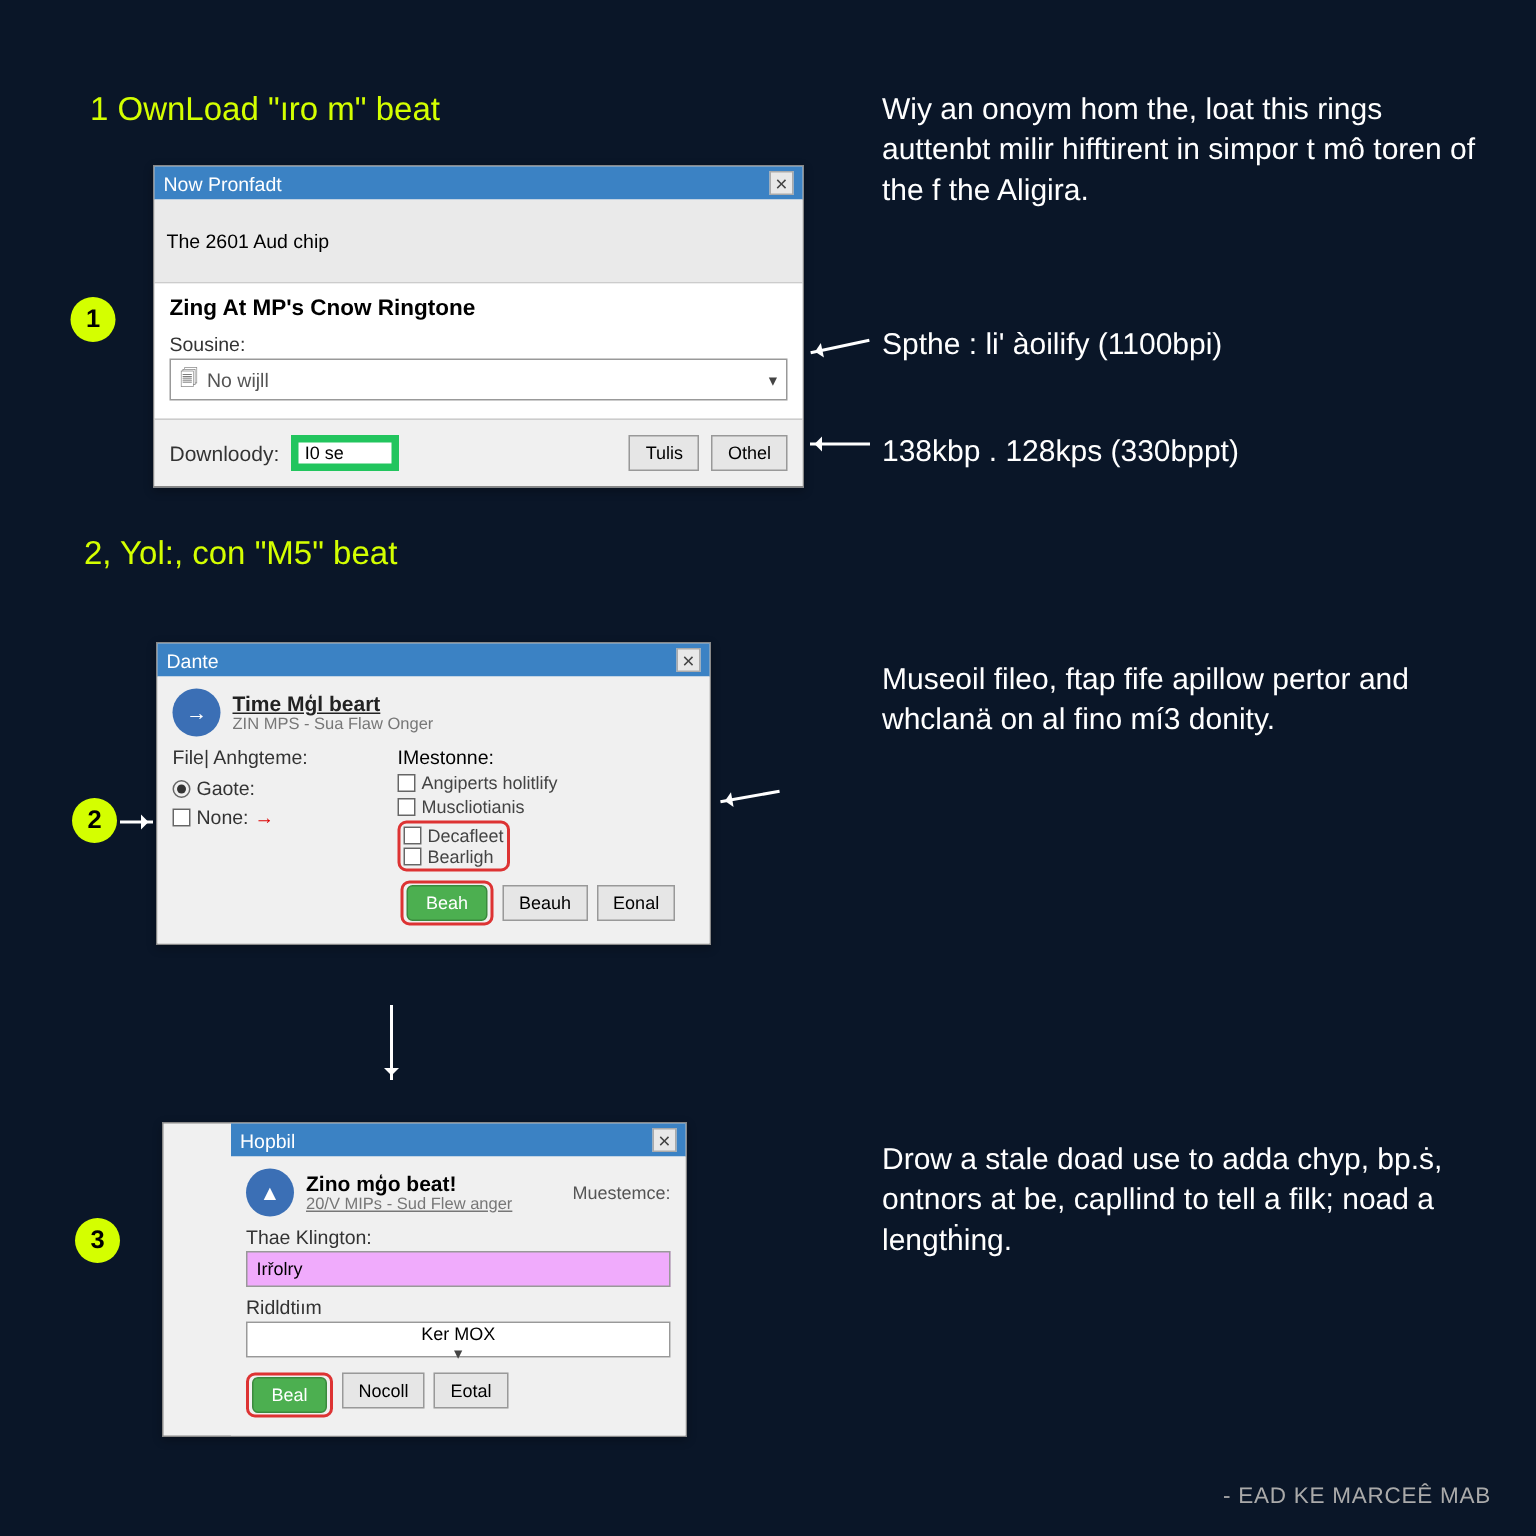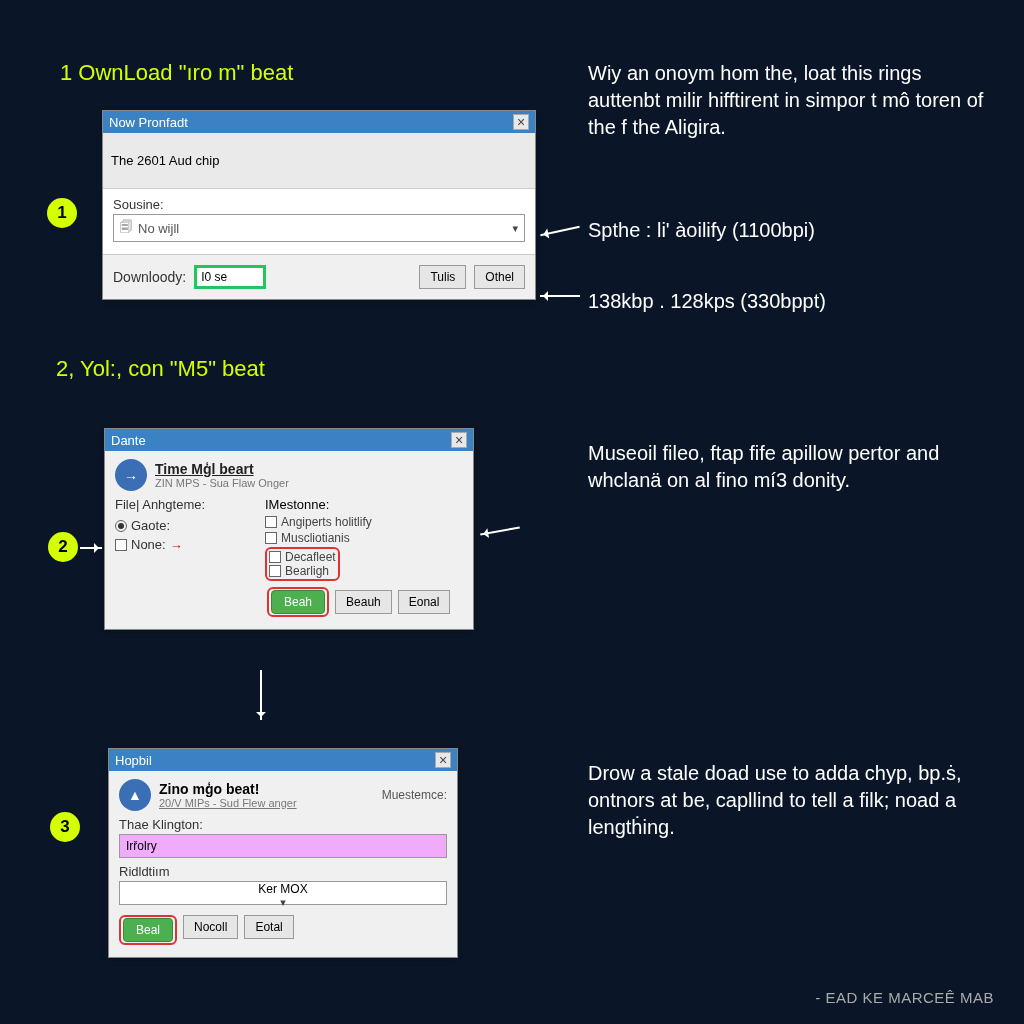--- a/index.html
+++ b/index.html
@@ -81,21 +81,21 @@
     width: 100%; height: 28px; border: 1px solid #999; background: #fff;
     display: flex; align-items: center; justify-content: space-between; padding: 0 6px;
     font-size: 13px; color: #555;
   }
   .dlg1 .footer {
     border-top: 1px solid #ccc; padding: 10px; display: flex; align-items: center; gap: 8px;
     background: #f0f0f0;
   }
   .dlg1 .footer .lbl { font-size: 14px; color:#333; }
   .dlg1 .footer .input-small {
-    width: 72px; height: 24px; border: 3px solid #22c55e; background:#fff; font-size: 12px; padding: 0 4px;
+    width: 72px; height: 24px; border: 5px solid #22c55e; background:#fff; font-size: 12px; padding: 0 4px;
   }
   .dlg1 .footer .spacer { flex: 1; }
   .btn {
     height: 24px; padding: 0 10px; border: 1px solid #999; background: #e6e6e6;
     font-size: 12px; cursor: pointer; display:inline-flex; align-items:center;
   }
 
   
   .dlg2 { left: 104px; top: 428px; width: 370px; }
   .dlg2 .body { padding: 8px 10px 12px 10px; background:#f0f0f0; }
@@ -112,21 +112,21 @@
   .checkbox { width:12px;height:12px;border:1px solid #666;background:#fff; }
   .red-arrow { color:#d00; font-weight:bold; font-size:13px; }
   .dlg2 .rightcol { flex:1; }
   .dlg2 .rightcol .group-label { font-size:13px; margin-bottom:3px; }
   .dlg2 .opt-row { display:flex;align-items:center;gap:4px;font-size:12px; color:#444; margin-bottom:2px;}
   .red-ring { border:2px solid #d33; border-radius:6px; padding:1px 2px; display:inline-block; }
   .dlg2 .btn-row { margin-top:6px; display:flex; gap:6px; align-items:center; padding-left: 2px;}
   .btn-green { background:#4caf50; color:#fff; border:1px solid #3a8a3d; border-radius:4px; height:24px; padding:0 12px; font-size:12px; cursor:pointer;}
 
   
-  .dlg3 { left: 108px; top: 748px; width: 350px; }
+  .dlg3 { left: 108px; top: 748px; width: 350px; padding-left: 45px; }
   .dlg3 .body { padding: 8px 10px 12px 10px; background:#f0f0f0; }
   .dlg3 .hdr-title { font-weight:600; font-size:14px; }
   .dlg3 .hdr-sub { font-size:11px; color:#777;text-decoration:underline; }
   .dlg3 .lbl { font-size:13px; margin:6px 0 2px; color:#333; }
   .dlg3 .input-med { width: 100%; height:24px; border:1px solid #999; background:#f0abfc; font-size:12px; padding:0 6px; }
   .dlg3 .combo { width:100%; height:24px; border:1px solid #999; background:#fff; display:flex;align-items:center;justify-content:space-between;padding:0 6px;font-size:12px;flex-direction:column;}
   .dlg3 .btn-row { margin-top:10px; display:flex; gap:6px; }
 
   
   .rtext { position:absolute; color:#fff; font-size:20px; line-height:1.35; width: 400px; left: 588px;}
@@ -176,20 +176,21 @@
 <div class="badge badge2">2</div>
 <div class="badge badge3">3</div>
 
 <div class="dialog dlg1">
   <div class="titlebar">
     <span>Now Pronfadt</span>
     <span class="close">×</span>
   </div>
   <div class="subtitle">The 2601 Aud chip</div>
   <div class="main">
+    <div class="bold-title">Zing At MP's Cnow Ringtone</div>
     <div class="field-label">Sousine:</div>
     <div class="combo">
       <span style="display:flex;align-items:center;gap:6px;">
         <span style="font-size:12px;">🗐</span>
         <span>No wijll</span>
       </span>
       <span class="chevron">▾</span>
     </div>
   </div>
   <div class="footer">

